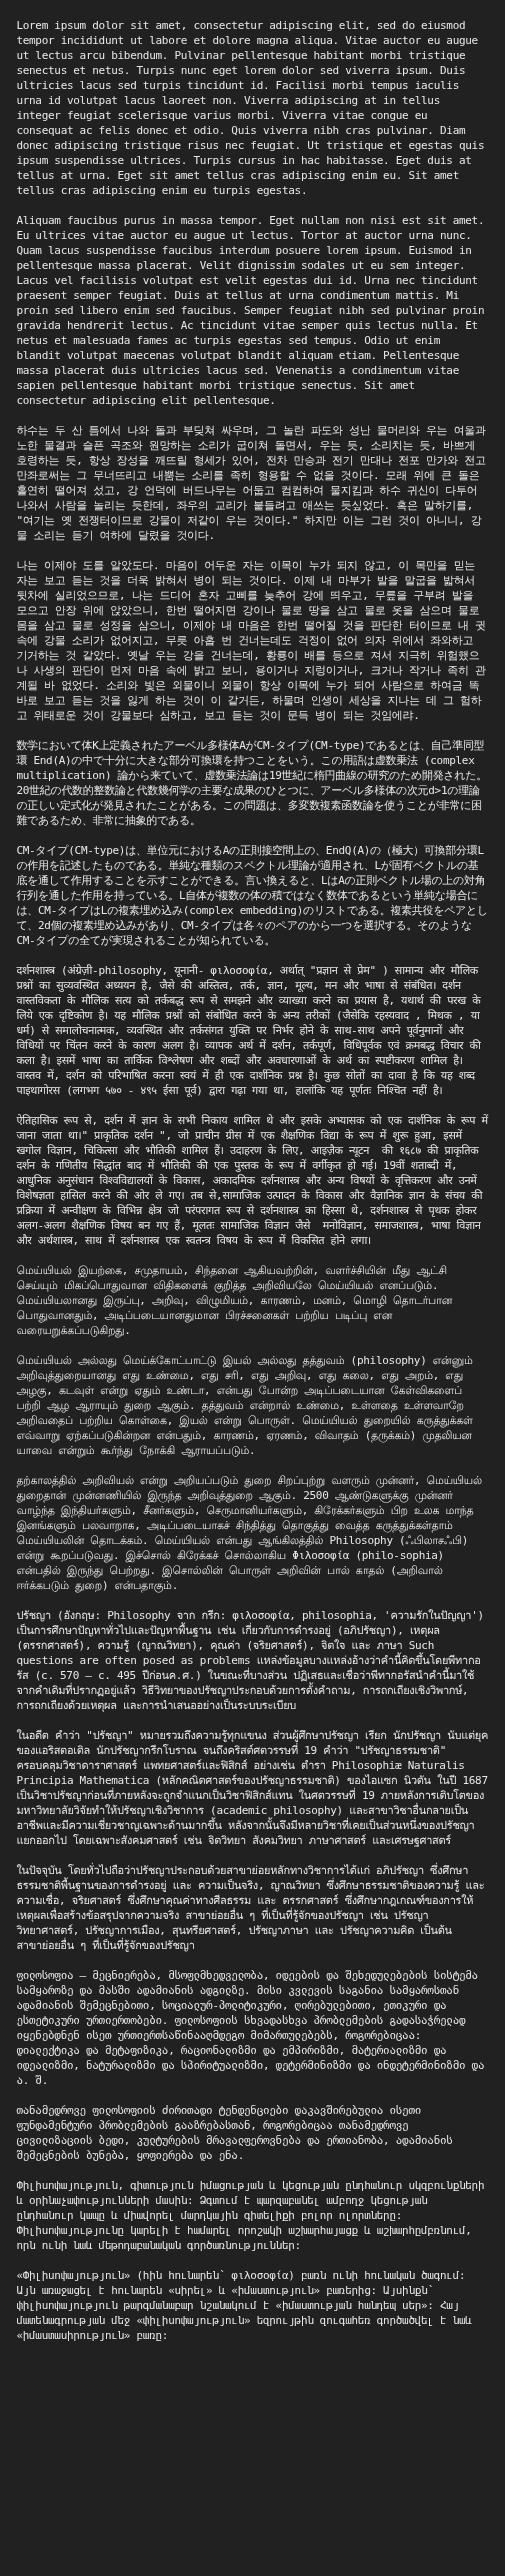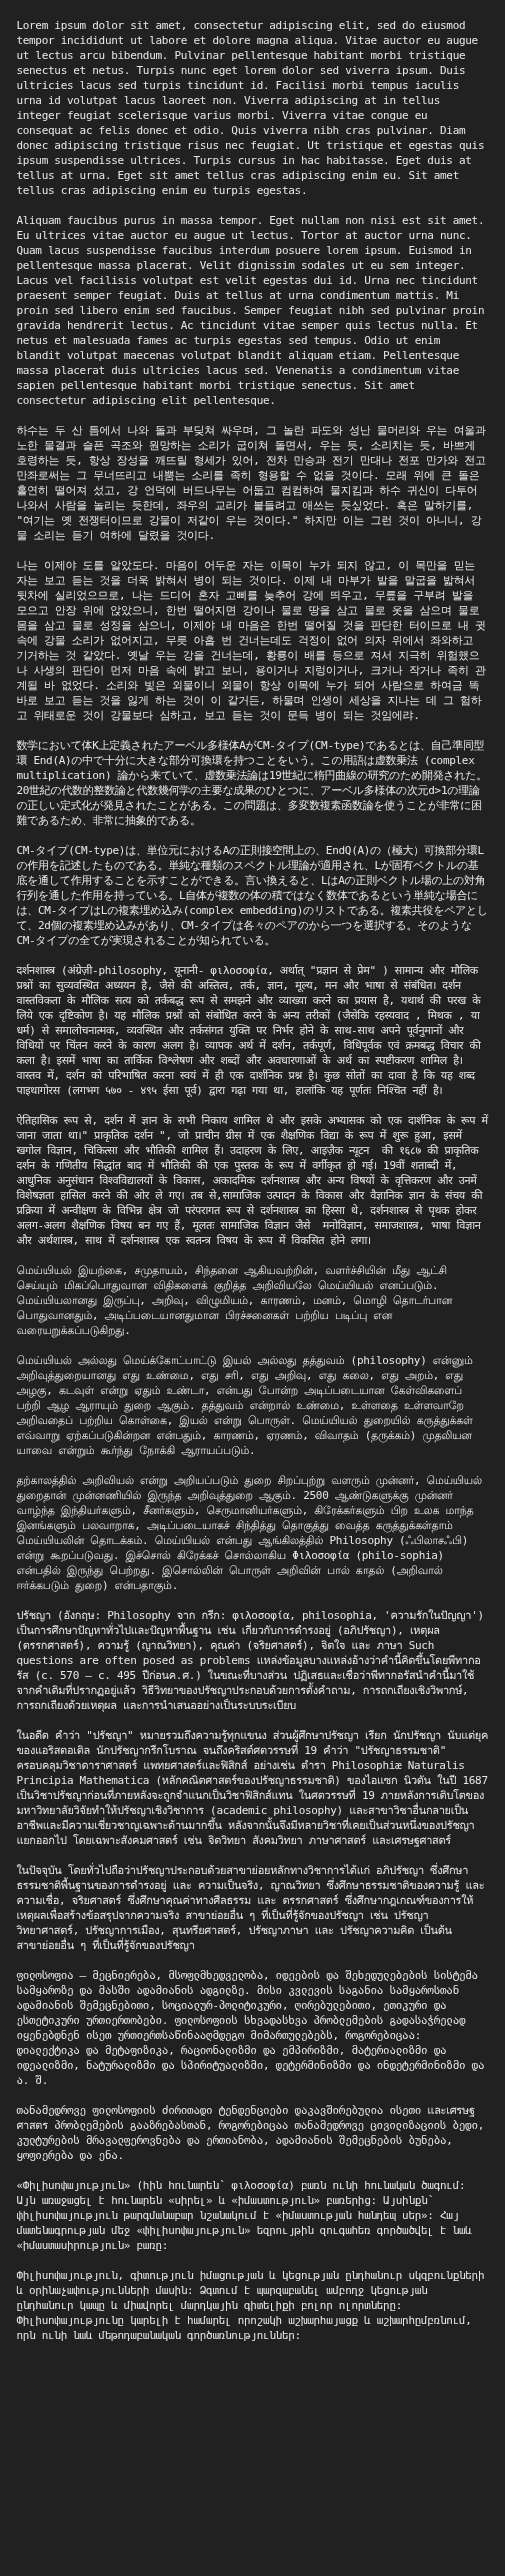--- a/index.html
+++ b/index.html
@@ -40,17 +40,17 @@
   <p class="para" lang="hi">दर्शनशास्त्र (अंग्रेज़ी-philosophy, यूनानी- φιλοσοφία, अर्थात् "प्रज्ञान से प्रेम" ) सामान्य और मौलिक प्रश्नों का सुव्यवस्थित अध्ययन है, जैसे की अस्तित्व, तर्क, ज्ञान, मूल्य, मन और भाषा से संबंधित। दर्शन वास्तविकता के मौलिक सत्य को तर्कबद्ध रूप से समझने और व्याख्या करने का प्रयास है, यथार्थ की परख के लिये एक दृष्टिकोण है। यह मौलिक प्रश्नों को संबोधित करने के अन्य तरीकों (जैसेकि रहस्यवाद , मिथक , या धर्म) से समालोचनात्मक, व्यवस्थित और तर्कसंगत युक्ति पर निर्भर होने के साथ-साथ अपने पूर्वनुमानों और विधियों पर चिंतन करने के कारण अलग है। व्यापक अर्थ में दर्शन, तर्कपूर्ण, विधिपूर्वक एवं क्रमबद्ध विचार की कला है। इसमें भाषा का तार्किक विश्लेषण और शब्दों और अवधारणाओं के अर्थ का स्पष्टीकरण शामिल है। वास्तव में, दर्शन को परिभाषित करना स्वयं में ही एक दार्शनिक प्रश्न है। कुछ सोतों का दावा है कि यह शब्द पाइथागोरस (लगभग ५७० - ४९५ ईसा पूर्व) द्वारा गढ़ा गया था, हालांकि यह पूर्णतः निश्चित नहीं है।</p>
   <p class="para" lang="hi">ऐतिहासिक रूप से, दर्शन में ज्ञान के सभी निकाय शामिल थे और इसके अभ्यासक को एक दार्शनिक के रूप में जाना जाता था।" प्राकृतिक दर्शन ", जो प्राचीन ग्रीस में एक शैक्षणिक विद्या के रूप में शुरू हुआ, इसमें खगोल विज्ञान, चिकित्सा और भौतिकी शामिल हैं। उदाहरण के लिए, आइज़ैक न्यूटन  की १६८७ की प्राकृतिक दर्शन के गणितीय सिद्धांत बाद में भौतिकी की एक पुस्तक के रूप में वर्गीकृत हो गई। 19वीं शताब्दी में, आधुनिक अनुसंधान विश्वविद्यालयों के विकास, अकादमिक दर्शनशास्त्र और अन्य विषयों के वृत्तिकरण और उनमें विशेषज्ञता हासिल करने की ओर ले गए। तब से,सामाजिक उत्पादन के विकास और वैज्ञानिक ज्ञान के संचय की प्रक्रिया में अन्वीक्षण के विभिन्न क्षेत्र जो परंपरागत रूप से दर्शनशास्त्र का हिस्सा थे, दर्शनशास्त्र से पृथक होकर अलग-अलग शैक्षणिक विषय बन गए हैं, मूलतः सामाजिक विज्ञान जैसे  मनोविज्ञान, समाजशास्त्र, भाषा विज्ञान और अर्थशास्त्र, साथ में दर्शनशास्त्र एक स्वतन्त्र विषय के रूप में विकसित होने लगा।</p>
   <p class="para" lang="ta">மெய்யியல் இயற்கை, சமுதாயம், சிந்தனை ஆகியவற்றின், வளர்ச்சியின் மீது ஆட்சி செய்யும் மிகப்பொதுவான விதிகளைக் குறித்த அறிவியலே மெய்யியல் எனப்படும். மெய்யியலானது இருப்பு, அறிவு, விழுமியம், காரணம், மனம், மொழி தொடர்பான பொதுவானதும், அடிப்படையானதுமான பிரச்சனைகள் பற்றிய படிப்பு என வரையறுக்கப்படுகிறது.</p>
   <p class="para" lang="ta">மெய்யியல் அல்லது மெய்க்கோட்பாட்டு இயல் அல்லது தத்துவம் (philosophy) என்னும் அறிவுத்துறையானது எது உண்மை, எது சரி, எது அறிவு, எது கலை, எது அறம், எது அழகு, கடவுள் என்று ஏதும் உண்டா, என்பது போன்ற அடிப்படையான கேள்விகளைப் பற்றி ஆழ ஆராயும் துறை ஆகும். தத்துவம் என்றால் உண்மை, உள்ளதை உள்ளவாறே அறிவதைப் பற்றிய கொள்கை, இயல் என்று பொருள். மெய்யியல் துறையில் கருத்துக்கள் எவ்வாறு ஏற்கப்படுகின்றன என்பதும், காரணம், ஏரணம், விவாதம் (தருக்கம்) முதலியன யாவை என்றும் கூர்ந்து நோக்கி ஆராயப்படும்.</p>
   <p class="para" lang="ta">தற்காலத்தில் அறிவியல் என்று அறியப்படும் துறை சிறப்புற்று வளரும் முன்னர், மெய்யியல் துறைதான் முன்னணியில் இருந்த அறிவுத்துறை ஆகும். 2500 ஆண்டுகளுக்கு முன்னர் வாழ்ந்த இந்தியர்களும், சீனர்களும், செருமானியர்களும், கிரேக்கர்களும் பிற உலக மாந்த இனங்களும் பலவாறாக, அடிப்படையாகச் சிந்தித்து தொகுத்து வைத்த கருத்துக்கள்தாம் மெய்யியலின் தொடக்கம். மெய்யியல் என்பது ஆங்கிலத்தில் Philosophy (ஃபிலாசஃபி) என்று கூறப்படுவது. இச்சொல் கிரேக்கச் சொல்லாகிய Φιλοσοφία (philo-sophia) என்பதில் இருந்து பெற்றது. இசொல்லின் பொருள் அறிவின் பால் காதல் (அறிவால் ஈர்க்கபடும் துறை) என்பதாகும்.</p>
   <p class="para" lang="th">ปรัชญา (อังกฤษ: Philosophy จาก กรีก: φιλοσοφία, philosophia, 'ความรักในปัญญา') เป็นการศึกษาปัญหาทั่วไปและปัญหาพื้นฐาน เช่น เกี่ยวกับการดำรงอยู่ (อภิปรัชญา), เหตุผล (ตรรกศาสตร์), ความรู้ (ญาณวิทยา), คุณค่า (จริยศาสตร์), จิตใจ และ ภาษา Such questions are often posed as problems แหล่งข้อมูลบางแหล่งอ้างว่าคำนี้คิดขึ้นโดยพีทากอรัส (c. 570 – c. 495 ปีก่อนค.ศ.) ในขณะที่บางส่วน ปฏิเสธและเชื่อว่าพีทากอรัสนำคำนี้มาใช้จากคำเดิมที่ปรากฏอยู่แล้ว วิธีวิทยาของปรัชญาประกอบด้วยการตั้งคำถาม, การถกเถียงเชิงวิพากษ์, การถกเถียงด้วยเหตุผล และการนำเสนออย่างเป็นระบบระเบียบ</p>
   <p class="para" lang="th">ในอดีต คำว่า "ปรัชญา" หมายรวมถึงความรู้ทุกแขนง ส่วนผู้ศึกษาปรัชญา เรียก นักปรัชญา นับแต่ยุคของแอริสตอเติล นักปรัชญากรีกโบราณ จนถึงคริสต์ศตวรรษที่ 19 คำว่า "ปรัชญาธรรมชาติ" ครอบคลุมวิชาดาราศาสตร์ แพทยศาสตร์และฟิสิกส์ อย่างเช่น ตำรา Philosophiæ Naturalis Principia Mathematica (หลักคณิตศาสตร์ของปรัชญาธรรมชาติ) ของไอแซก นิวตัน ในปี 1687 เป็นวิชาปรัชญาก่อนที่ภายหลังจะถูกจำแนกเป็นวิชาฟิสิกส์แทน ในศตวรรษที่ 19 ภายหลังการเติบโตของมหาวิทยาลัยวิจัยทำให้ปรัชญาเชิงวิชาการ (academic philosophy) และสาขาวิชาอื่นกลายเป็นอาชีพและมีความเชี่ยวชาญเฉพาะด้านมากขึ้น หลังจากนั้นจึงมีหลายวิชาที่เคยเป็นส่วนหนึ่งของปรัชญาแยกออกไป โดยเฉพาะสังคมศาสตร์ เช่น จิตวิทยา สังคมวิทยา ภาษาศาสตร์ และเศรษฐศาสตร์</p>
   <p class="para" lang="th">ในปัจจุบัน โดยทั่วไปถือว่าปรัชญาประกอบด้วยสาขาย่อยหลักทางวิชาการได้แก่ อภิปรัชญา ซึ่งศึกษาธรรมชาติพื้นฐานของการดำรงอยู่ และ ความเป็นจริง, ญาณวิทยา ซึ่งศึกษาธรรมชาติของความรู้ และ ความเชื่อ, จริยศาสตร์ ซึ่งศึกษาคุณค่าทางศีลธรรม และ ตรรกศาสตร์ ซึ่งศึกษากฎเกณฑ์ของการให้เหตุผลเพื่อสร้างข้อสรุปจากความจริง สาขาย่อยอื่น ๆ ที่เป็นที่รู้จักของปรัชญา เช่น ปรัชญาวิทยาศาสตร์, ปรัชญาการเมือง, สุนทรียศาสตร์, ปรัชญาภาษา และ ปรัชญาความคิด เป็นต้น
 สาขาย่อยอื่น ๆ ที่เป็นที่รู้จักของปรัชญา</p>
   <p class="para" lang="ka">ფილოსოფია — მეცნიერება, მსოფლმხედველობა, იდეების და შეხედულებების სისტემა სამყაროზე და მასში ადამიანის ადგილზე. მისი კვლევის საგანია სამყაროსთან ადამიანის შემეცნებითი, სოციალურ-პოლიტიკური, ღირებულებითი, ეთიკური და ესთეტიკური ურთიერთობები. ფილოსოფიის სხვადასხვა პრობლემების გადასაჭრელად იყენებდნენ ისეთ ურთიერთსაწინააღმდეგო მიმართულებებს, როგორებიცაა: დიალექტიკა და მეტაფიზიკა, რაციონალიზმი და ემპირიზმი, მატერიალიზმი და იდეალიზმი, ნატურალიზმი და სპირიტუალიზმი, დეტერმინიზმი და ინდეტერმინიზმი და ა. შ.</p>
-  <p class="para" lang="ka">თანამედროვე ფილოსოფიის ძირითადი ტენდენციები დაკავშირებულია ისეთი และเศรษฐศาสตร პრობლემების გააზრებასთან, როგორებიცაა თანამედროვე ცივილიზაციის ბედი, კულტურების მრავალფეროვნება და ერთიანობა, ადამიანის შემეცნების ბუნება, ყოფიერება და ენა.</p>
+  <p class="para" lang="ka">თანამედროვე ფილოსოფიის ძირითადი ტენდენციები დაკავშირებულია ისეთი ფუნდამენტური პრობლემების გააზრებასთან, როგორებიცაა თანამედროვე ცივილიზაციის ბედი, კულტურების მრავალფეროვნება და ერთიანობა, ადამიანის შემეცნების ბუნება, ყოფიერება და ენა.</p>
+  <p class="para" lang="hy">Փիլիսոփայություն, գիտություն իմացության և կեցության ընդհանուր սկզբունքների և օրինաչափությունների մասին: Ձգտում է պարզաբանել ամբողջ կեցության ընդհանուր կապը և միավորել մարդկային գիտելիքի բոլոր ոլորտները: Փիլիսոփայությունը կարելի է համարել որոշակի աշխարհայացք և աշխարհըմբռնում, որն ունի նաև մեթոդաբանական գործառնություններ:</p>
   <p class="para" lang="hy">«Փիլիսոփայություն» (հին հունարեն՝ φιλοσοφία) բառն ունի հունական ծագում: Այն առաջացել է հունարեն «սիրել» և «իմաստություն» բառերից: Այսինքն՝ փիլիսոփայություն թարգմանաբար նշանակում է «իմաստության հանդեպ սեր»: Հայ մատենագրության մեջ «փիլիսոփայություն» եզրույթին զուգահեռ գործածվել է նաև «իմաստասիրություն» բառը:</p>
-  <p class="para" lang="hy">Փիլիսոփայություն, գիտություն իմացության և կեցության ընդհանուր սկզբունքների և օրինաչափությունների մասին: Ձգտում է պարզաբանել ամբողջ կեցության ընդհանուր կապը և միավորել մարդկային գիտելիքի բոլոր ոլորտները: Փիլիսոփայությունը կարելի է համարել որոշակի աշխարհայացք և աշխարհըմբռնում, որն ունի նաև մեթոդաբանական գործառնություններ:</p>
 </main>
 
 
 </body></html>

